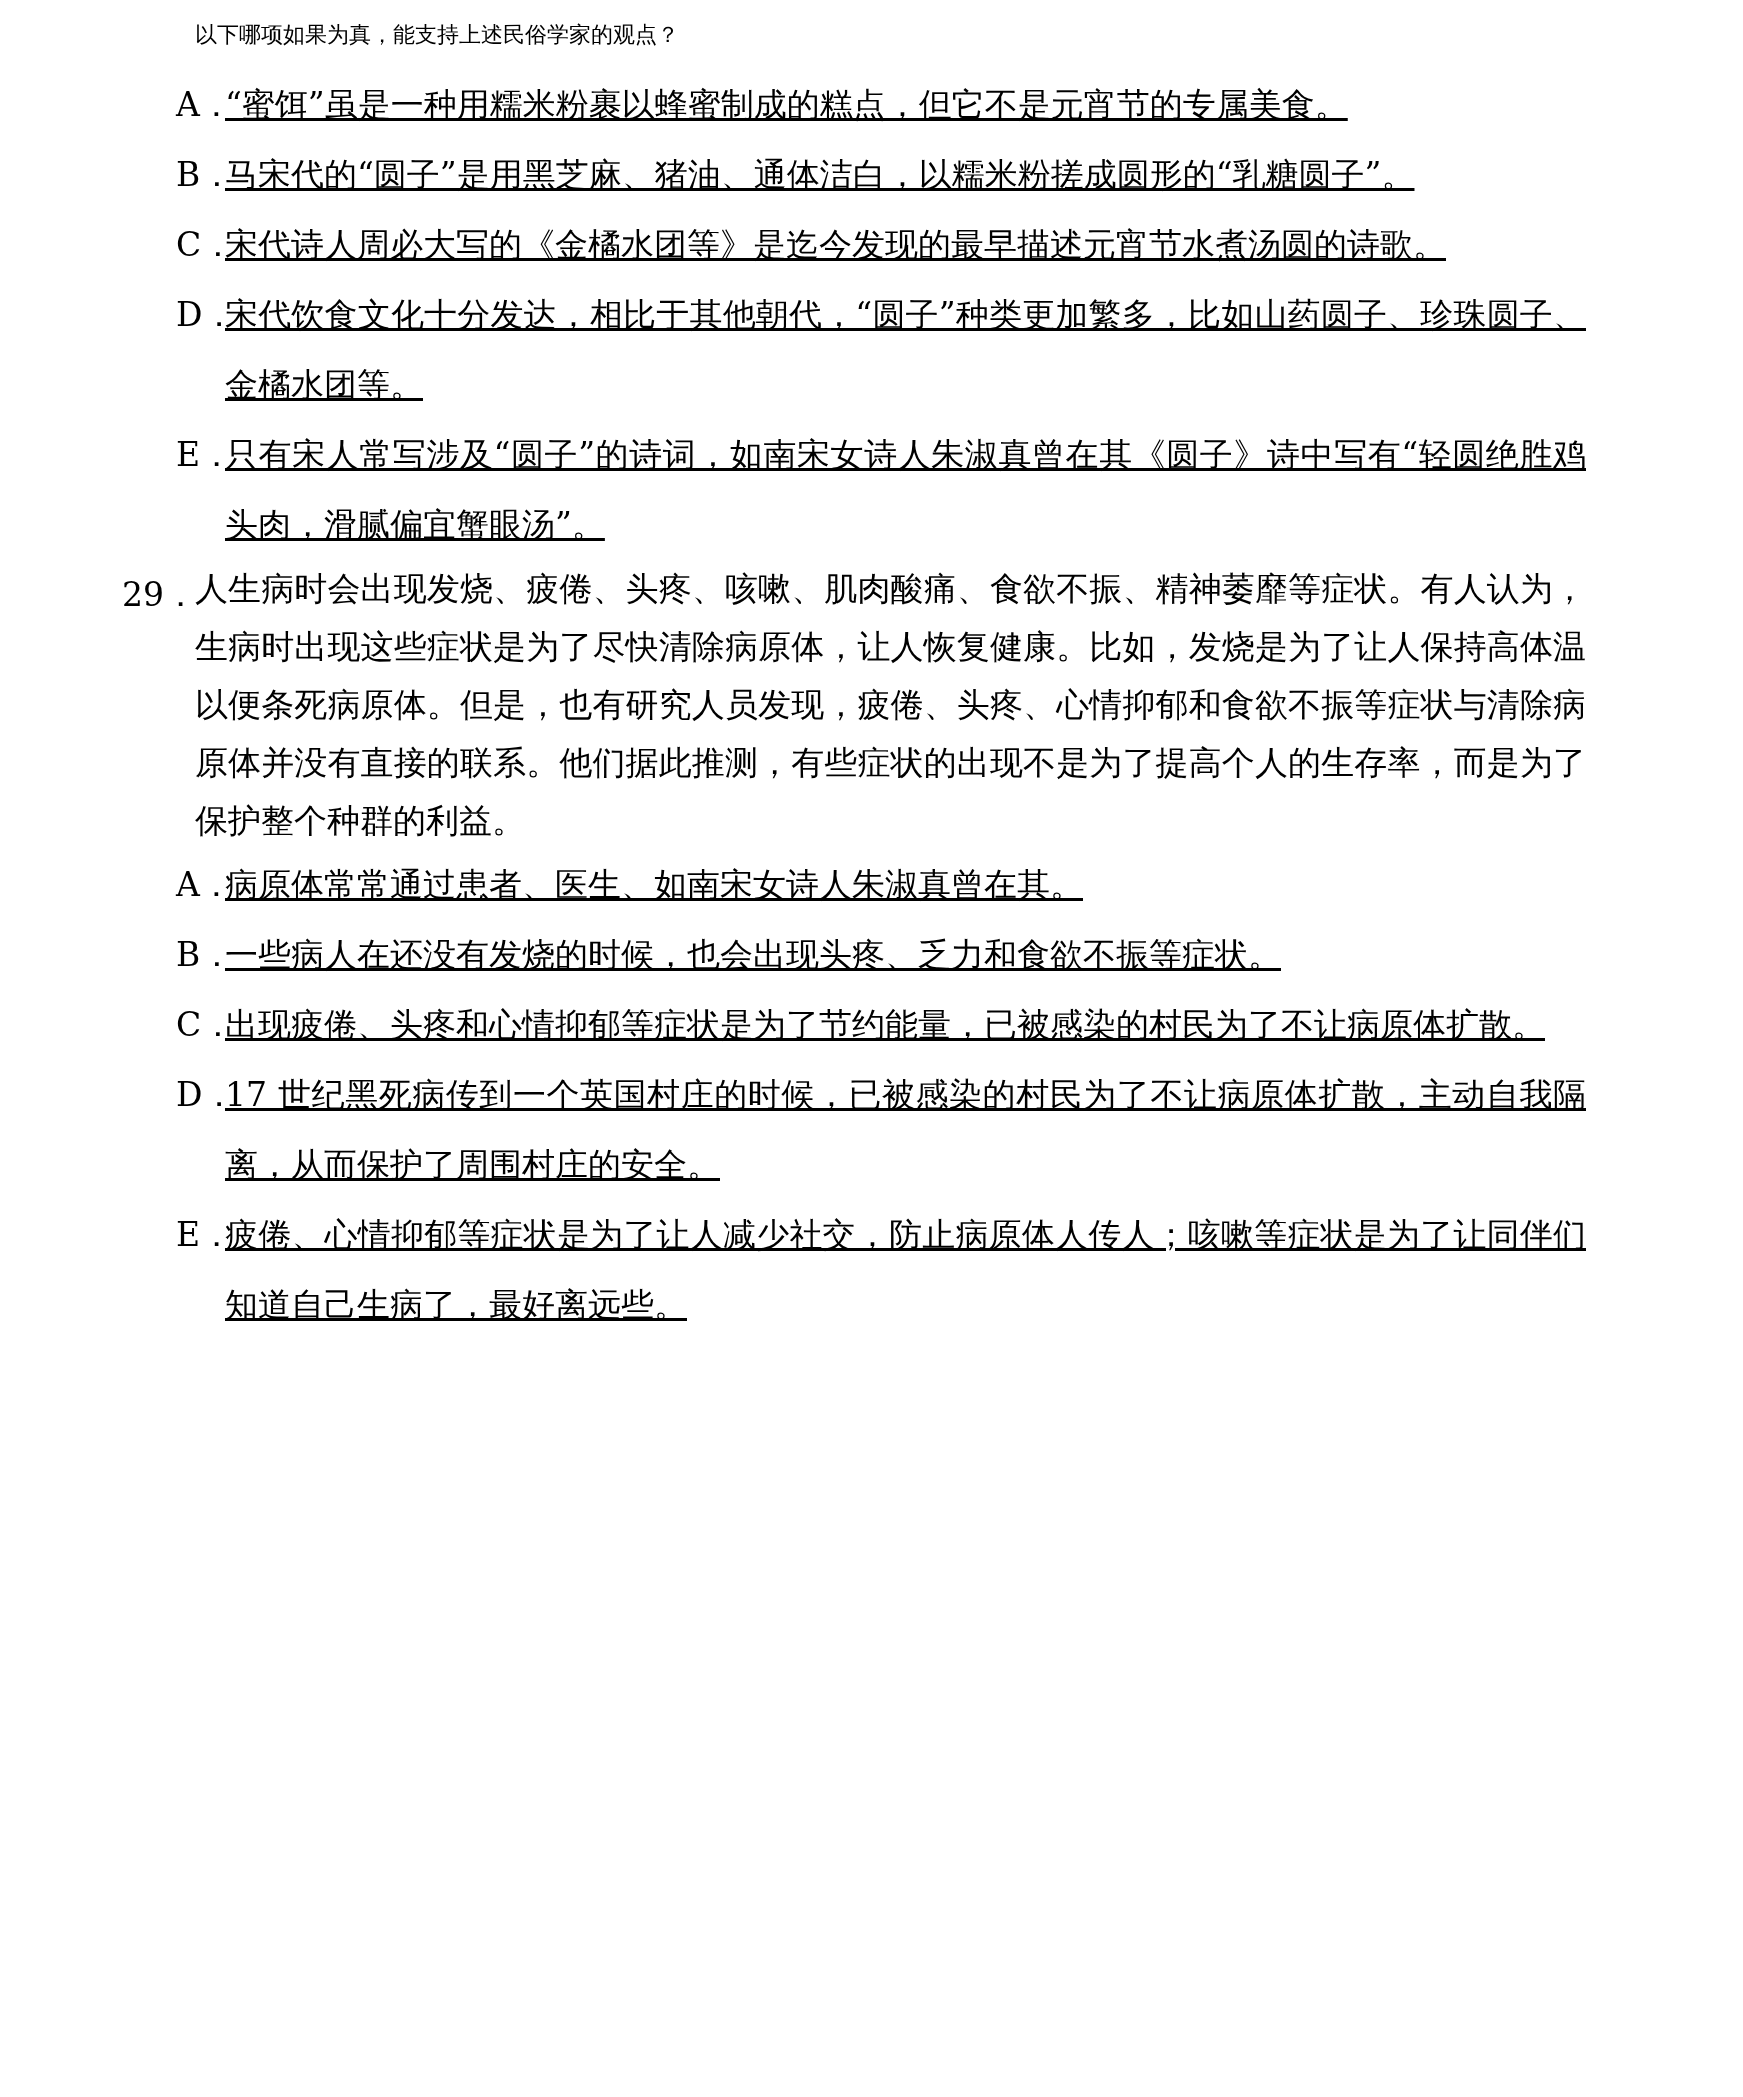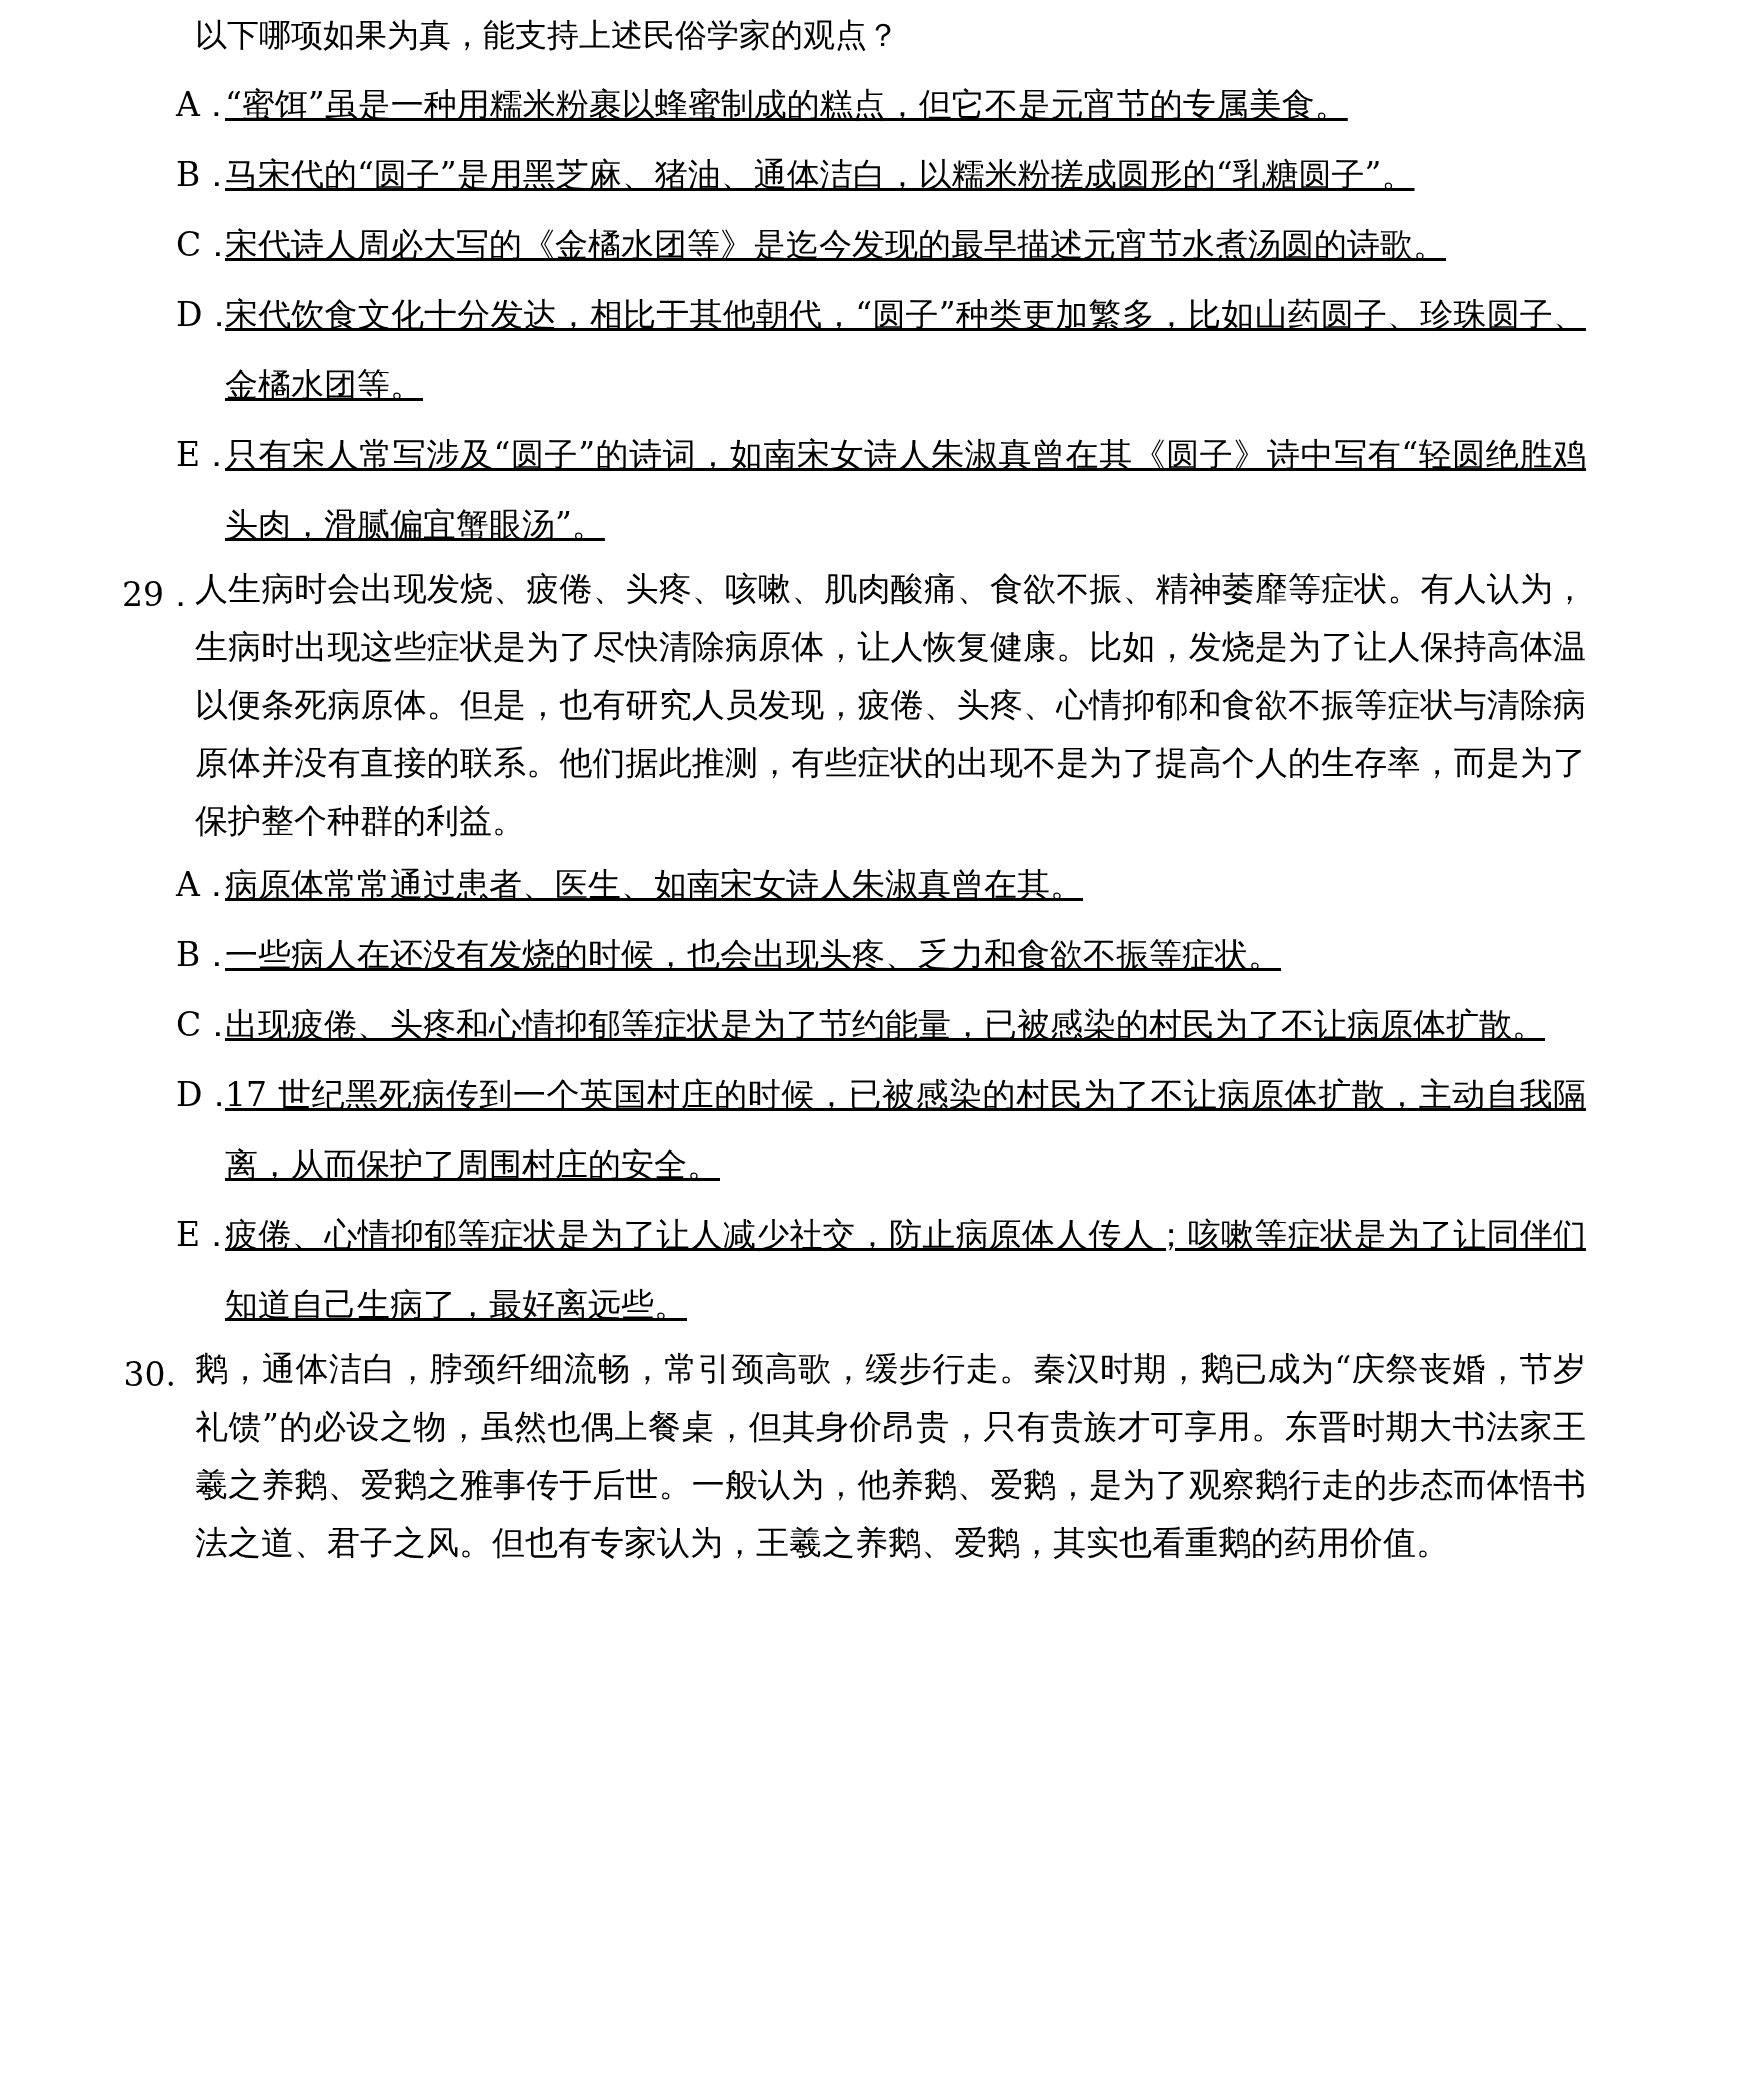--- a/index.html
+++ b/index.html
@@ -69,21 +69,21 @@
     font-size: 33px;
     line-height: 70px;
     text-align: justify;
     text-justify: inter-character;
     text-align-last: left;
     text-decoration: underline;
   }
   
   .stem {
     padding-left: 73px;
-    font-size: 32px;
+    font-size: 22px;
     line-height: 70px;
     text-align: justify;
     text-align-last: left;
   }
   .tight { text-align-last: left; }
 </style>
 </head>
 <body>
 
 <div class="page">
@@ -130,19 +130,15 @@
   </div>
   <div class="opt">
     <span class="opt-letter">D．</span>
     <span class="opt-body">17 世纪黑死病传到一个英国村庄的时候，已被感染的村民为了不让病原体扩散，主动自我隔离，从而保护了周围村庄的安全。</span>
   </div>
   <div class="opt">
     <span class="opt-letter">E．</span>
     <span class="opt-body">疲倦、心情抑郁等症状是为了让人减少社交，防止病原体人传人；咳嗽等症状是为了让同伴们知道自己生病了，最好离远些。</span>
   </div>
 
-  <div class="block">
-    <span class="q-num">30.</span>
-    <span class="q-body">鹅，通体洁白，脖颈纤细流畅，常引颈高歌，缓步行走。秦汉时期，鹅已成为“庆祭丧婚，节岁礼馈”的必设之物，虽然也偶上餐桌，但其身价昂贵，只有贵族才可享用。东晋时期大书法家王羲之养鹅、爱鹅之雅事传于后世。一般认为，他养鹅、爱鹅，是为了观察鹅行走的步态而体悟书法之道、君子之风。但也有专家认为，王羲之养鹅、爱鹅，其实也看重鹅的药用价值。</span>
-  </div>
 
 </div>
 
 
 </body></html>

